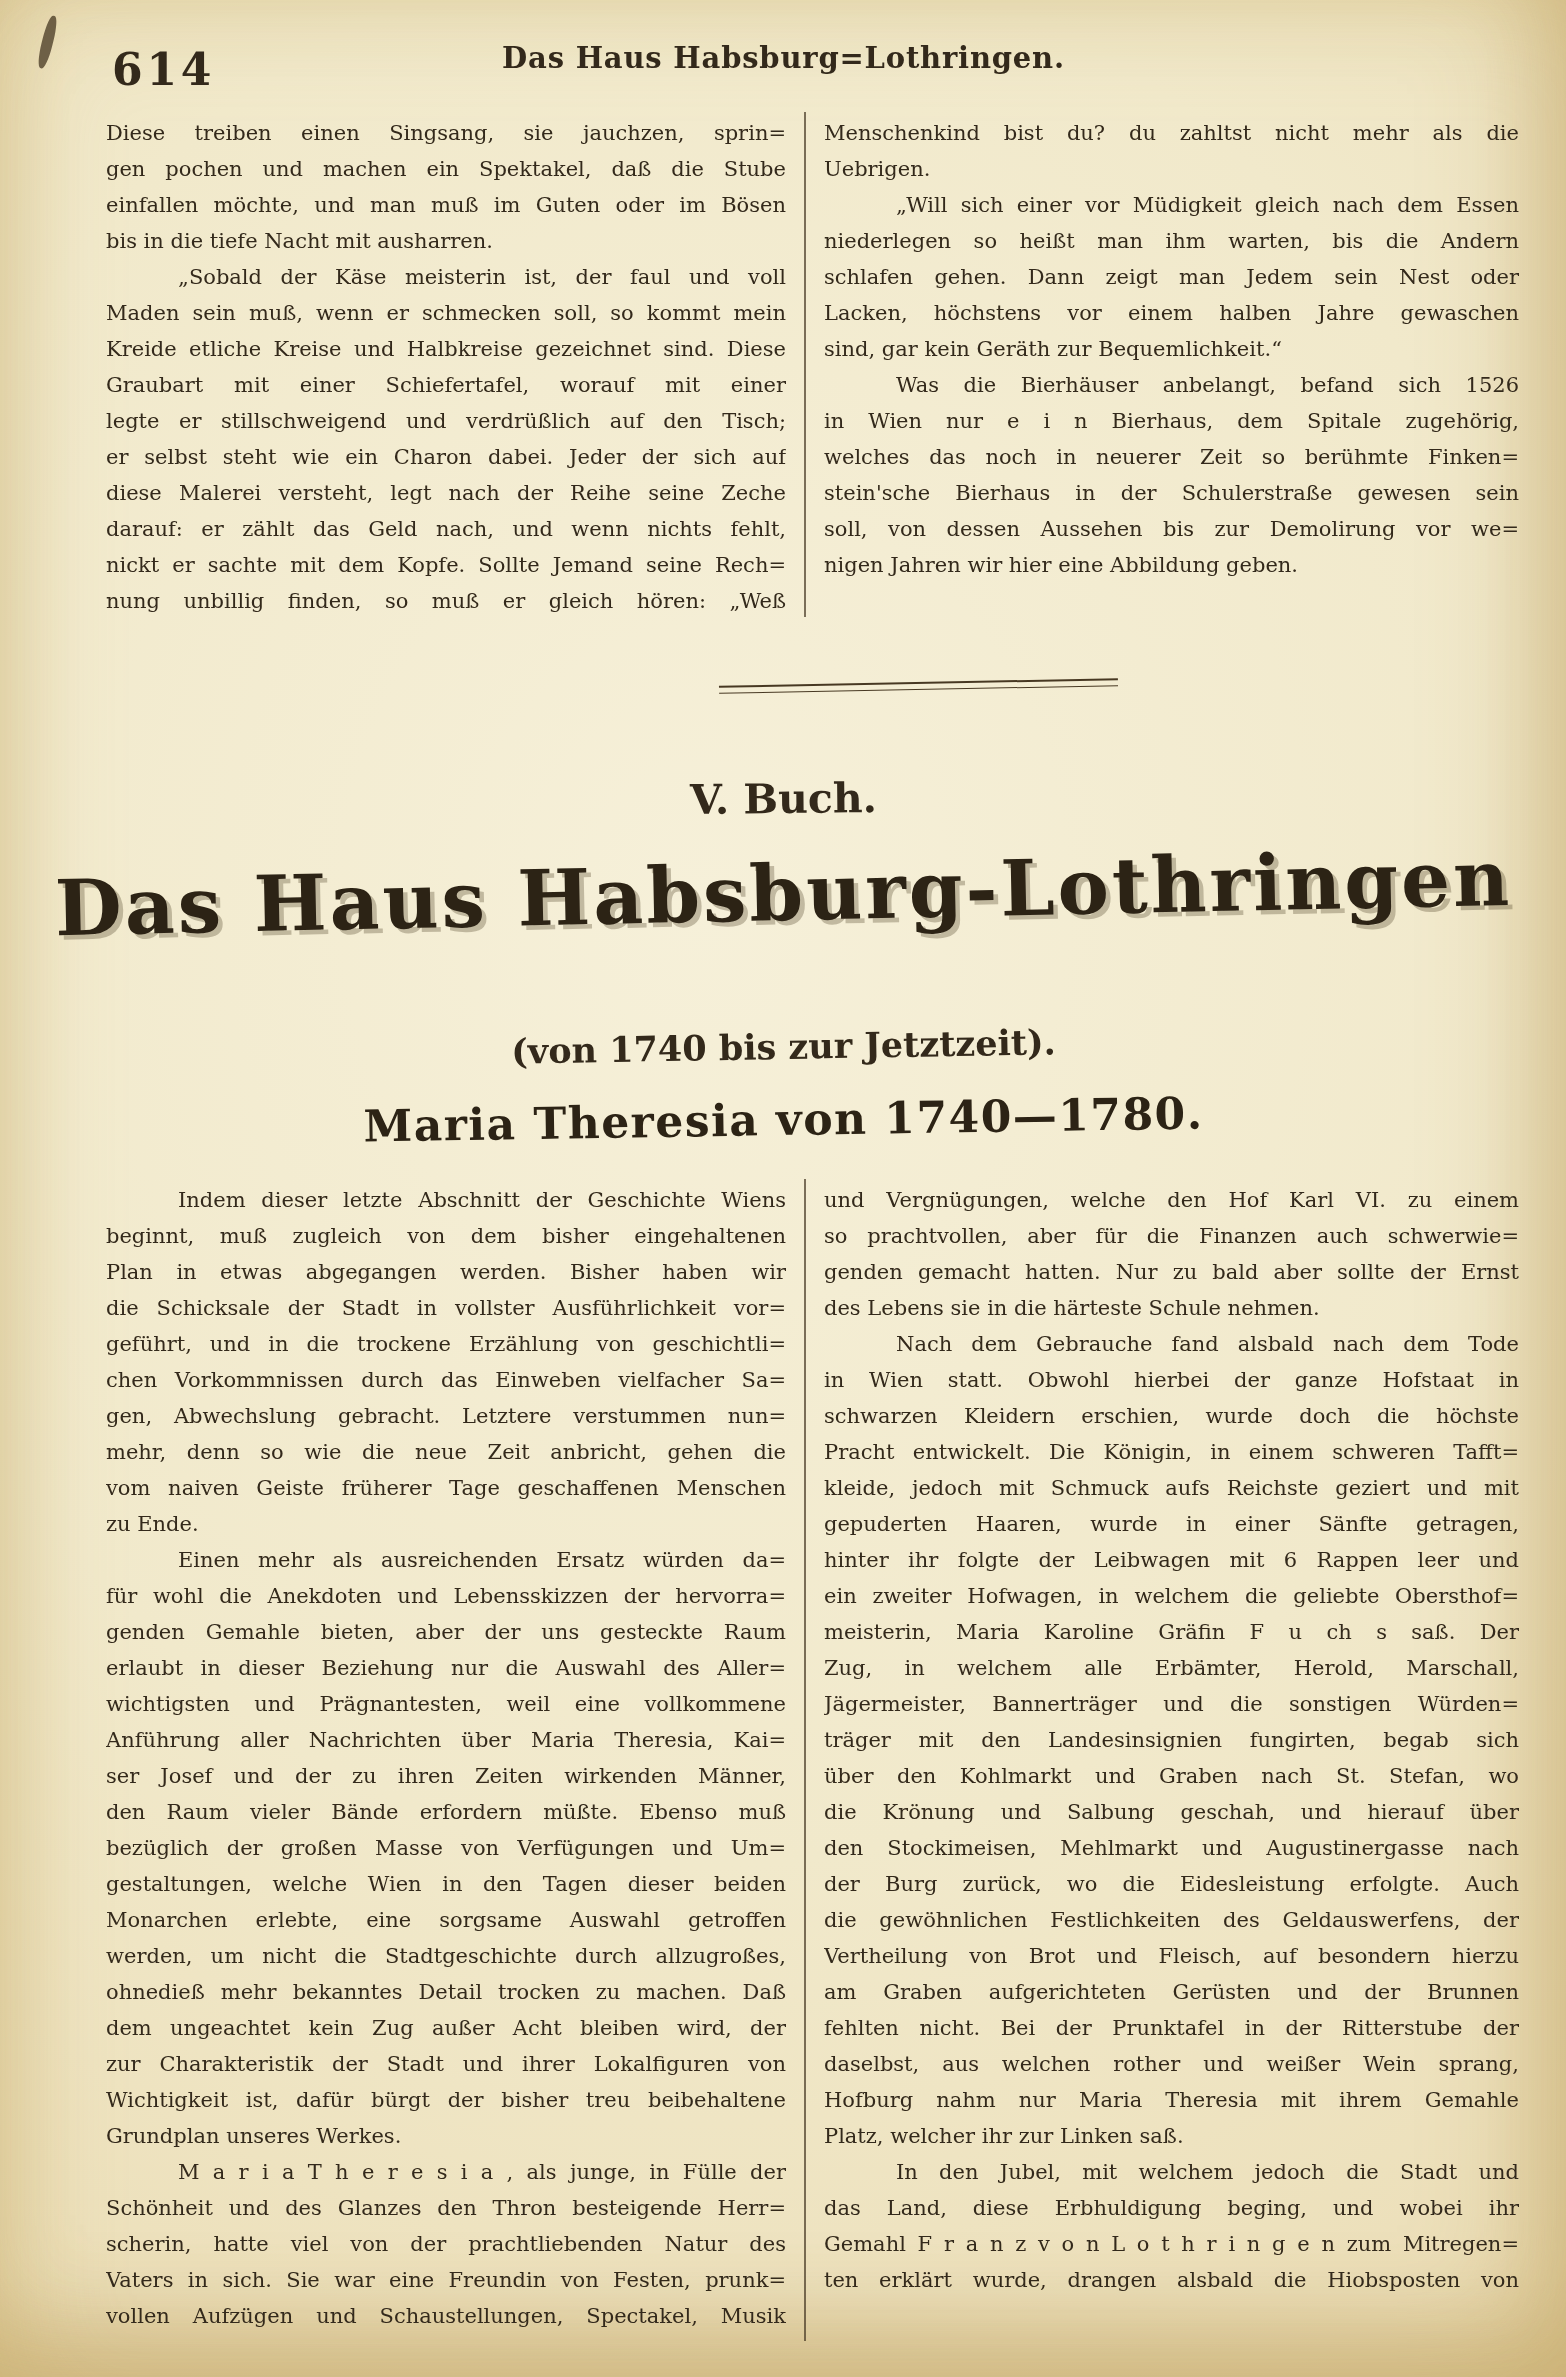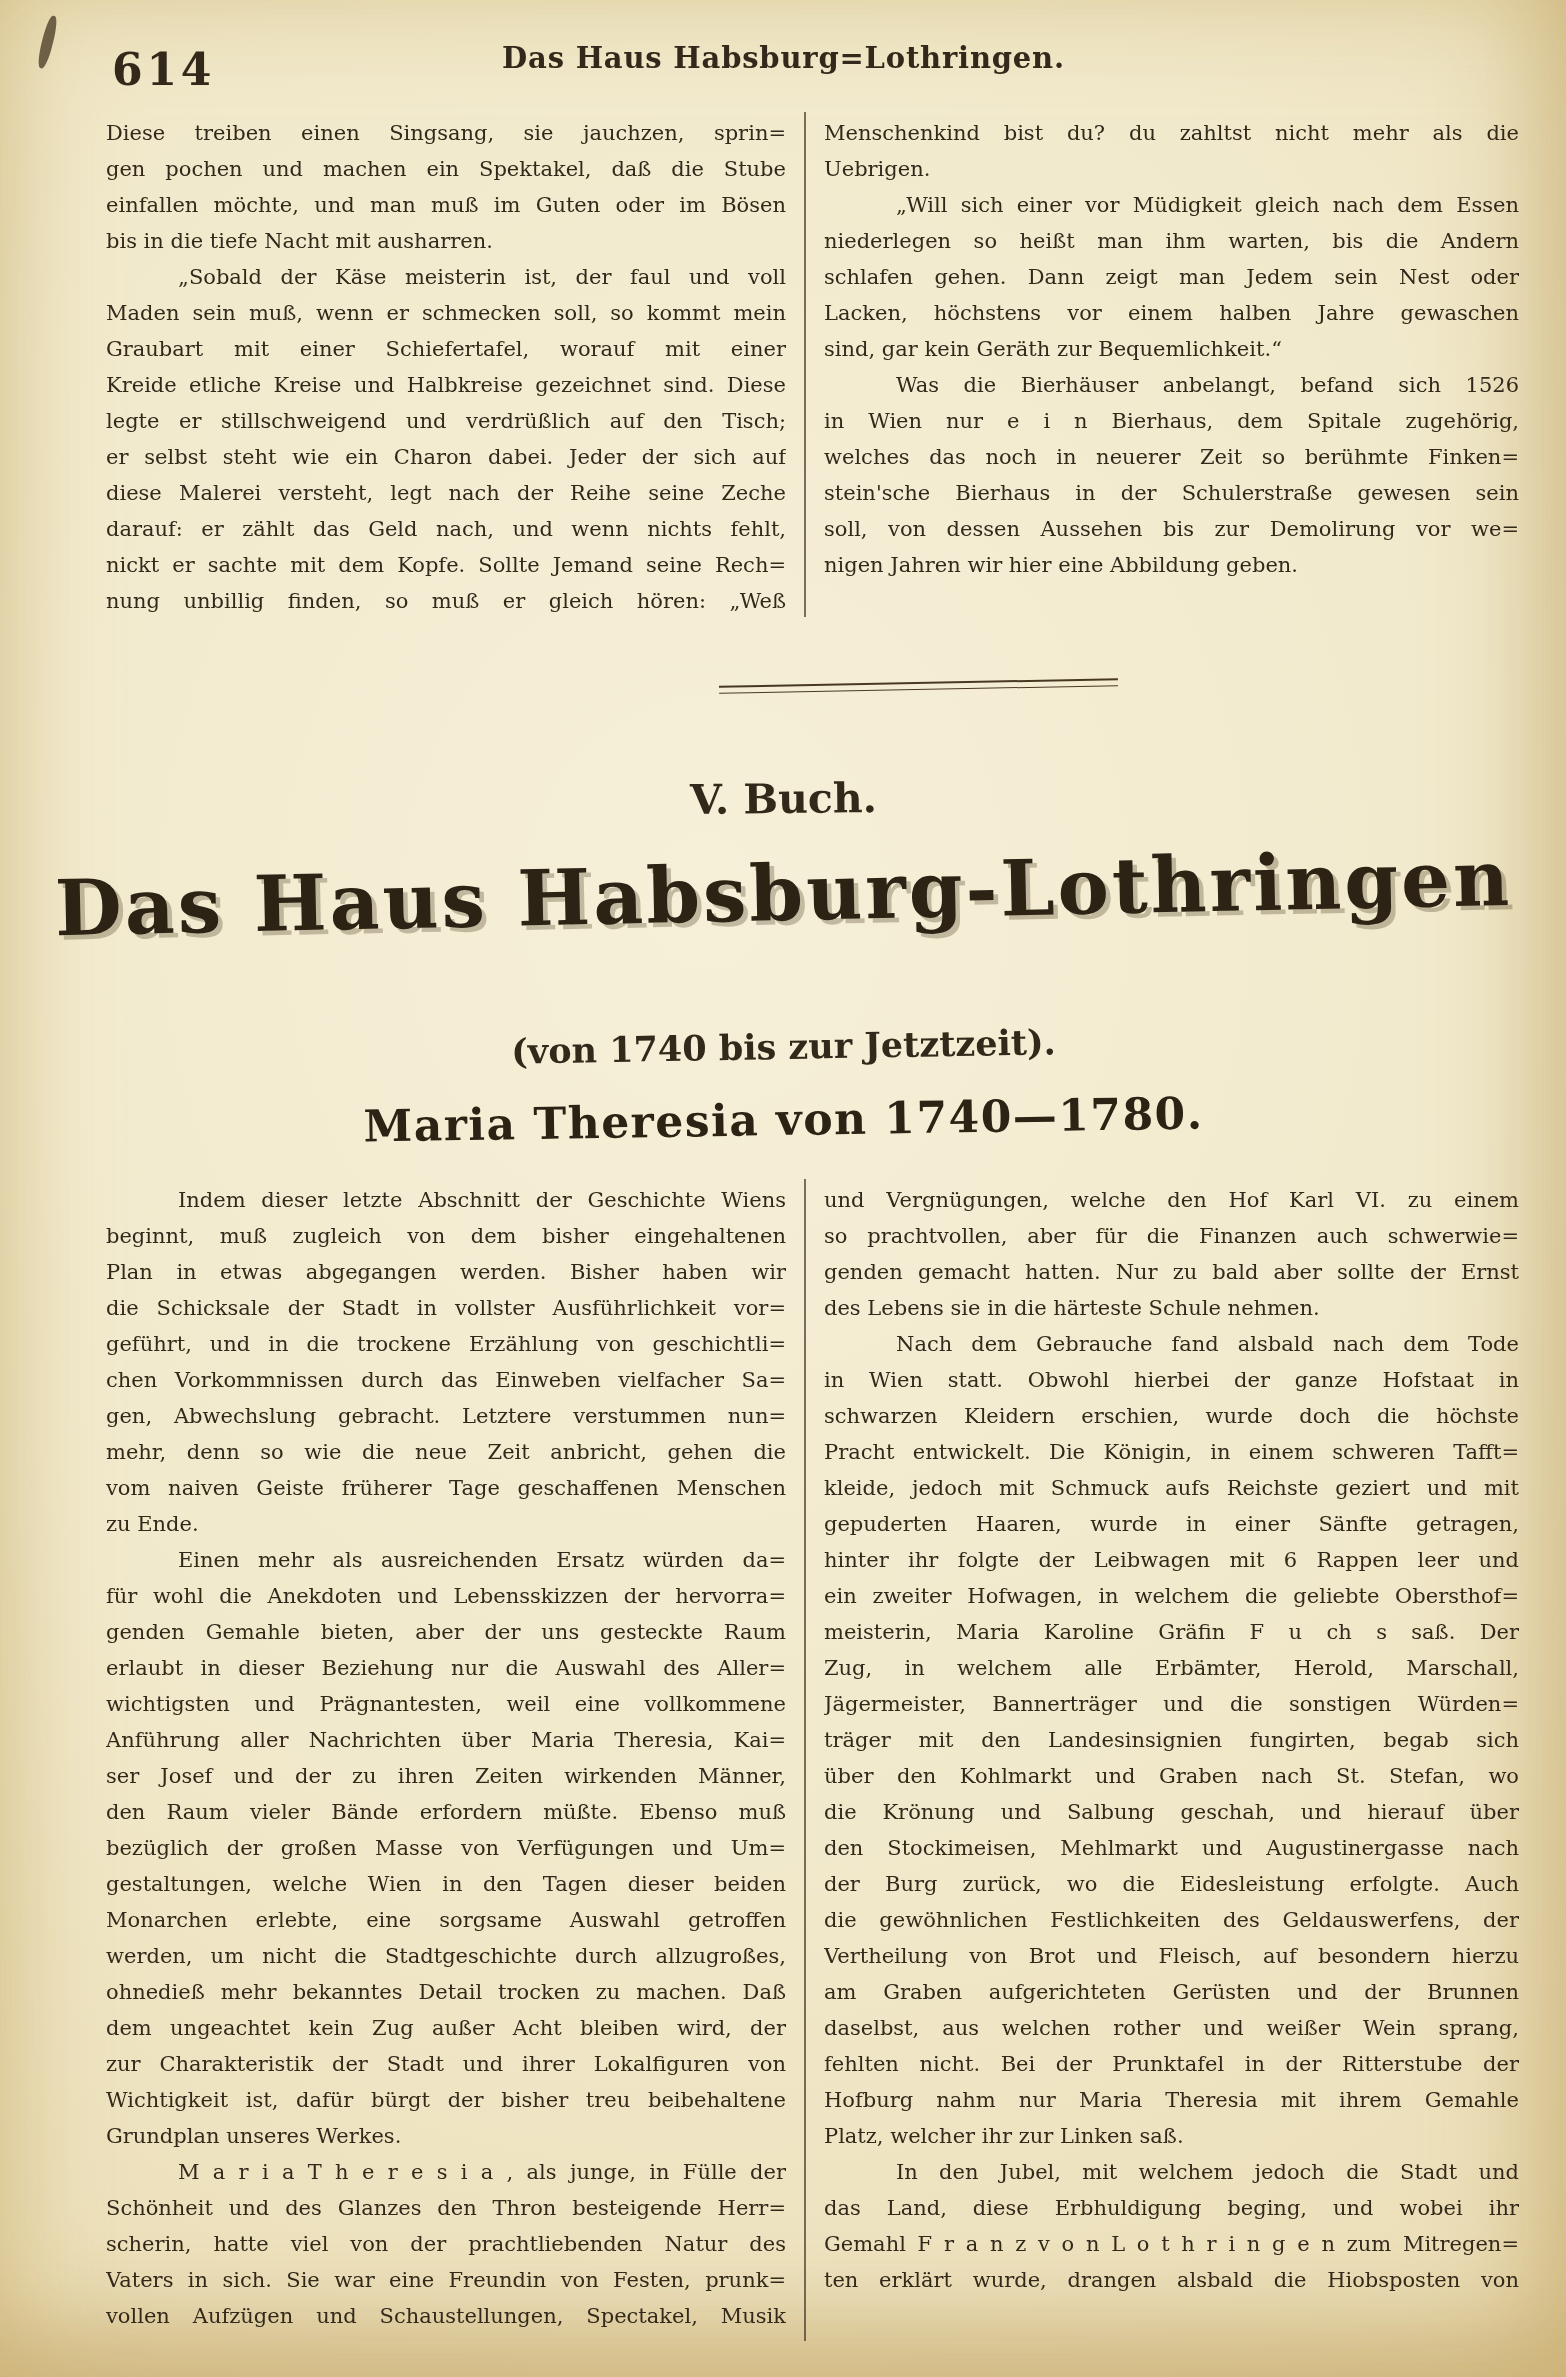--- a/index.html
+++ b/index.html
@@ -89,22 +89,22 @@
 
   <div class="running">Das Haus Habsburg=Lothringen.</div>
 
   <div class="col upper-left">
       <div class="line">Diese treiben einen Singsang, sie jauchzen, sprin=</div>
       <div class="line">gen pochen und machen ein Spektakel, daß die Stube</div>
       <div class="line">einfallen möchte, und man muß im Guten oder im Bösen</div>
       <div class="line end">bis in die tiefe Nacht mit ausharren.</div>
       <div class="line indent">„Sobald der Käse meisterin ist, der faul und voll</div>
       <div class="line">Maden sein muß, wenn er schmecken soll, so kommt mein</div>
+      <div class="line">Kreide etliche Kreise und Halbkreise gezeichnet sind. Diese</div>
       <div class="line">Graubart mit einer Schiefertafel, worauf mit einer</div>
-      <div class="line">Kreide etliche Kreise und Halbkreise gezeichnet sind. Diese</div>
       <div class="line">legte er stillschweigend und verdrüßlich auf den Tisch;</div>
       <div class="line">er selbst steht wie ein Charon dabei. Jeder der sich auf</div>
       <div class="line">diese Malerei versteht, legt nach der Reihe seine Zeche</div>
       <div class="line">darauf: er zählt das Geld nach, und wenn nichts fehlt,</div>
       <div class="line">nickt er sachte mit dem Kopfe. Sollte Jemand seine Rech=</div>
       <div class="line">nung unbillig finden, so muß er gleich hören: „Weß</div>
     </div>
 
   <div class="col upper-right">
       <div class="line">Menschenkind bist du? du zahltst nicht mehr als die</div>
@@ -186,22 +186,22 @@
       <div class="line">Zug, in welchem alle Erbämter, Herold, Marschall,</div>
       <div class="line">Jägermeister, Bannerträger und die sonstigen Würden=</div>
       <div class="line">träger mit den Landesinsignien fungirten, begab sich</div>
       <div class="line">über den Kohlmarkt und Graben nach St. Stefan, wo</div>
       <div class="line">die Krönung und Salbung geschah, und hierauf über</div>
       <div class="line">den Stockimeisen, Mehlmarkt und Augustinergasse nach</div>
       <div class="line">der Burg zurück, wo die Eidesleistung erfolgte. Auch</div>
       <div class="line">die gewöhnlichen Festlichkeiten des Geldauswerfens, der</div>
       <div class="line">Vertheilung von Brot und Fleisch, auf besondern hierzu</div>
       <div class="line">am Graben aufgerichteten Gerüsten und der Brunnen</div>
+      <div class="line">fehlten nicht. Bei der Prunktafel in der Ritterstube der</div>
       <div class="line">daselbst, aus welchen rother und weißer Wein sprang,</div>
-      <div class="line">fehlten nicht. Bei der Prunktafel in der Ritterstube der</div>
       <div class="line">Hofburg nahm nur Maria Theresia mit ihrem Gemahle</div>
       <div class="line end">Platz, welcher ihr zur Linken saß.</div>
       <div class="line indent">In den Jubel, mit welchem jedoch die Stadt und</div>
       <div class="line">das Land, diese Erbhuldigung beging, und wobei ihr</div>
       <div class="line">Gemahl F r a n z  v o n  L o t h r i n g e n zum Mitregen=</div>
       <div class="line">ten erklärt wurde, drangen alsbald die Hiobsposten von</div>
     </div>
 
   <div class="colrule lower"></div>
 

